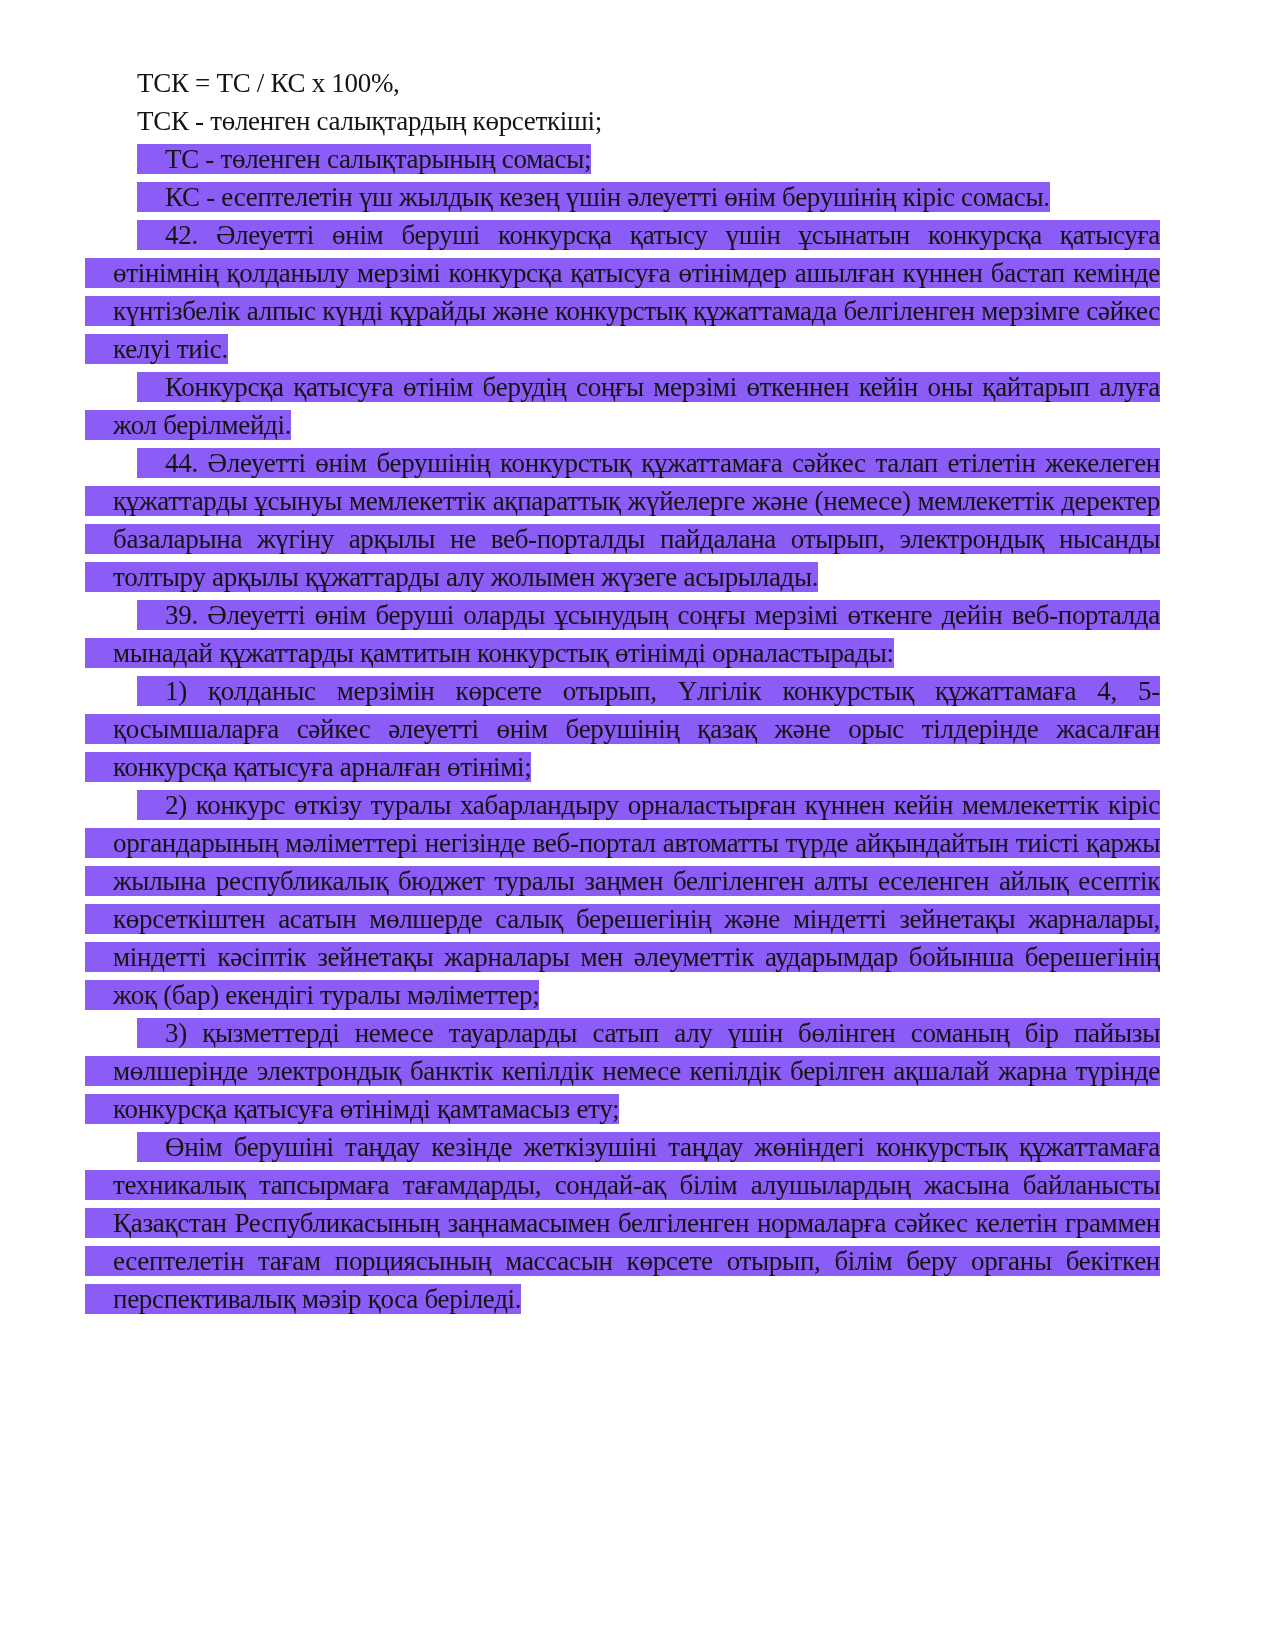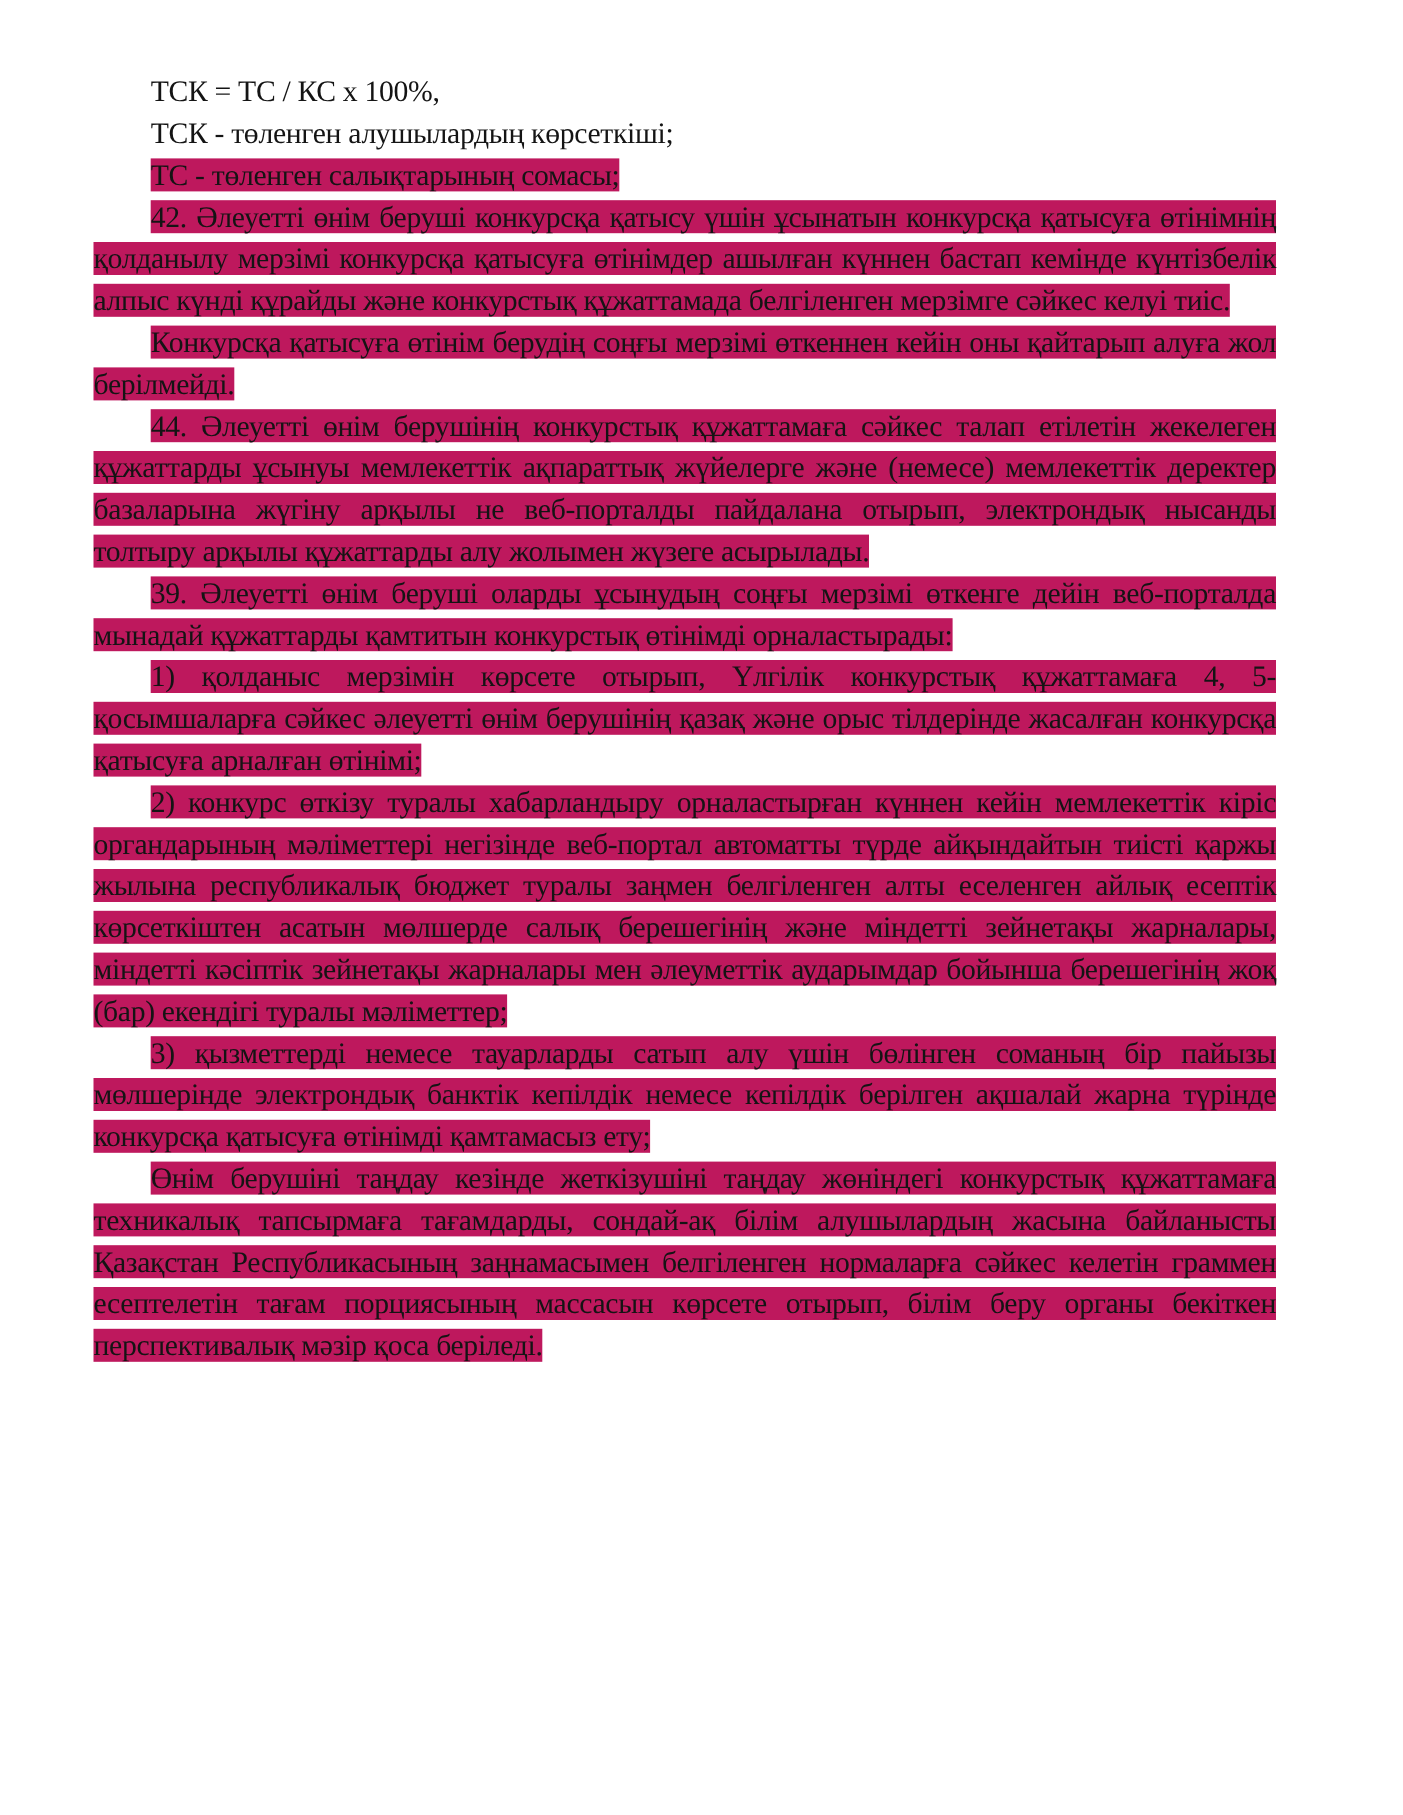--- a/index.html
+++ b/index.html
@@ -22,32 +22,34 @@
     text-align: justify;
     overflow: hidden;
   }
   .page p {
     margin: 0;
     padding: 0;
     text-indent: 52px;
   }
   
   .shade {
-    background: #be185d;
+    background: #8b5cf6;
     box-decoration-break: clone;
+    padding-left: 28px;
     -webkit-box-decoration-break: clone;
   }
 </style>
 </head>
 <body>
 
 <div class="page">
   <p><span class="txt">ТСК = ТС / КС х 100%,</span></p>
-  <p><span class="txt">ТСК - төленген алушылардың көрсеткіші;</span></p>
+  <p><span class="txt">ТСК - төленген салықтардың көрсеткіші;</span></p>
   <p><span class="txt shade">ТС - төленген салықтарының сомасы;</span></p>
+  <p><span class="txt shade">КС - есептелетін үш жылдық кезең үшін әлеуетті өнім берушінің кіріс сомасы.</span></p>
   <p><span class="txt shade">42. Әлеуетті өнім беруші конкурсқа қатысу үшін ұсынатын конкурсқа қатысуға өтінімнің қолданылу мерзімі конкурсқа қатысуға өтінімдер ашылған күннен бастап кемінде күнтізбелік алпыс күнді құрайды және конкурстық құжаттамада белгіленген мерзімге сәйкес келуі тиіс.</span></p>
   <p><span class="txt shade">Конкурсқа қатысуға өтінім берудің соңғы мерзімі өткеннен кейін оны қайтарып алуға жол берілмейді.</span></p>
   <p><span class="txt shade">44. Әлеуетті өнім берушінің конкурстық құжаттамаға сәйкес талап етілетін жекелеген құжаттарды ұсынуы мемлекеттік ақпараттық жүйелерге және (немесе) мемлекеттік деректер базаларына жүгіну арқылы не веб-порталды пайдалана отырып, электрондық нысанды толтыру арқылы құжаттарды алу жолымен жүзеге асырылады.</span></p>
   <p><span class="txt shade">39. Әлеуетті өнім беруші оларды ұсынудың соңғы мерзімі өткенге дейін веб-порталда мынадай құжаттарды қамтитын конкурстық өтінімді орналастырады:</span></p>
   <p><span class="txt shade">1) қолданыс мерзімін көрсете отырып, Үлгілік конкурстық құжаттамаға 4, 5-қосымшаларға сәйкес әлеуетті өнім берушінің қазақ және орыс тілдерінде жасалған конкурсқа қатысуға арналған өтінімі;</span></p>
   <p><span class="txt shade">2) конкурс өткізу туралы хабарландыру орналастырған күннен кейін мемлекеттік кіріс органдарының мәліметтері негізінде веб-портал автоматты түрде айқындайтын тиісті қаржы жылына республикалық бюджет туралы заңмен белгіленген алты еселенген айлық есептік көрсеткіштен асатын мөлшерде салық берешегінің және міндетті зейнетақы жарналары, міндетті кәсіптік зейнетақы жарналары мен әлеуметтік аударымдар бойынша берешегінің жоқ (бар) екендігі туралы мәліметтер;</span></p>
   <p><span class="txt shade">3) қызметтерді немесе тауарларды сатып алу үшін бөлінген соманың бір пайызы мөлшерінде электрондық банктік кепілдік немесе кепілдік берілген ақшалай жарна түрінде конкурсқа қатысуға өтінімді қамтамасыз ету;</span></p>
   <p><span class="txt shade">Өнім берушіні таңдау кезінде жеткізушіні таңдау жөніндегі конкурстық құжаттамаға техникалық тапсырмаға тағамдарды, сондай-ақ білім алушылардың жасына байланысты Қазақстан Республикасының заңнамасымен белгіленген нормаларға сәйкес келетін граммен есептелетін тағам порциясының массасын көрсете отырып, білім беру органы бекіткен перспективалық мәзір қоса беріледі.</span></p>
 </div>
 

